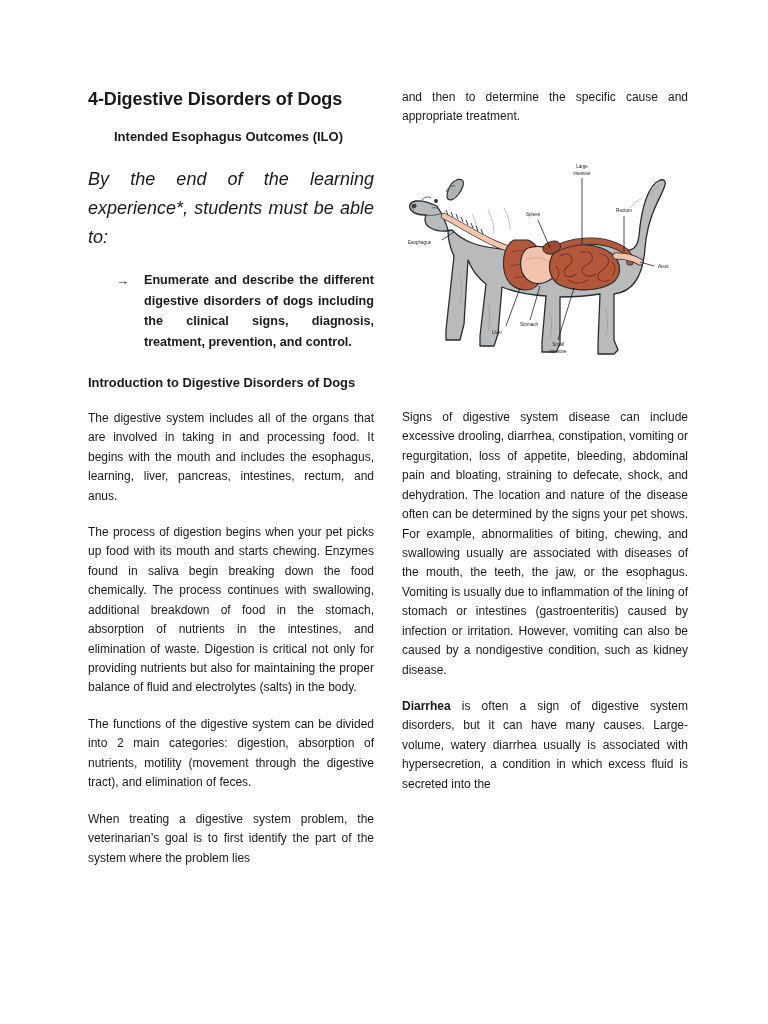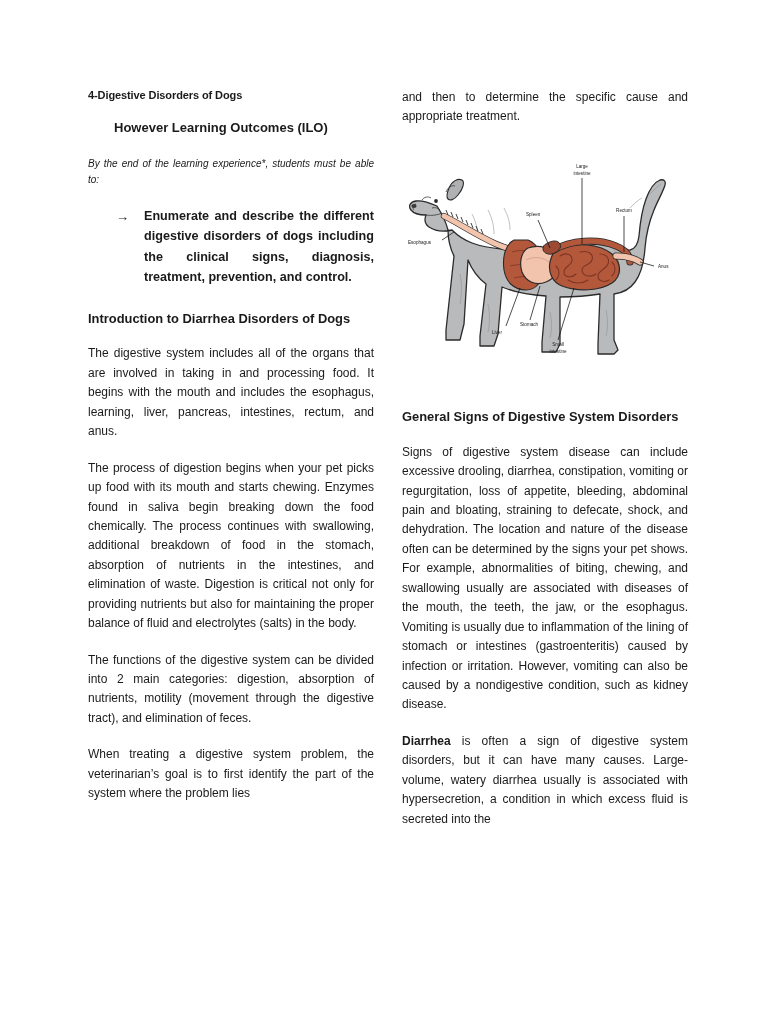--- a/index.html
+++ b/index.html
@@ -31,35 +31,35 @@
     display: flex;
     gap: 28px;
   }
   .col {
     width: 286px;
     display: block;
   }
   .col-right { width: 286px; }
 
   h1.doc-title {
-    font-size: 11px;
+    font-size: 18px;
     font-weight: bold;
     margin: 0 0 16px 0;
     line-height: 1.32;
     letter-spacing: -0.1px;
   }
   .ilo-title {
     font-size: 13px;
     font-weight: bold;
     margin: 0 0 20px 0;
     padding-left: 26px;
     line-height: 1.32;
   }
   .ilo-intro {
-    font-size: 10px;
+    font-size: 18px;
     font-style: italic;
     text-align: justify;
     margin: 0 0 18px 0;
     line-height: 1.62;
   }
   .outcome-row {
     display: flex;
     margin: 0 0 22px 0;
     padding-left: 28px;
   }
@@ -111,30 +111,30 @@
 </head>
 <body>
 
 <div class="page">
   <div class="columns">
 
     <div class="col col-left">
 
       <h1 class="doc-title">4-Digestive Disorders of Dogs</h1>
 
-      <div class="ilo-title">However Learning Outcomes (ILO)</div>
+      <div class="ilo-title">Intended Esophagus Outcomes (ILO)</div>
 
       <p class="ilo-intro">By the end of the learning experience*, students must be able to:</p>
 
       <div class="outcome-row">
         <span class="outcome-arrow">→</span>
         <span class="outcome-text">Enumerate and describe the different digestive disorders of dogs including the clinical signs, diagnosis, treatment, prevention, and control.</span>
       </div>
 
-      <h2 class="section-head">Introduction to Diarrhea Disorders of Dogs</h2>
+      <h2 class="section-head">Introduction to Digestive Disorders of Dogs</h2>
 
       <p class="body-par">The digestive system includes all of the organs that are involved in taking in and processing food. It begins with the mouth and includes the esophagus, learning, liver, pancreas, intestines, rectum, and anus.</p>
       <p class="body-par">The process of digestion begins when your pet picks up food with its mouth and starts chewing. Enzymes found in saliva begin breaking down the food chemically. The process continues with swallowing, additional breakdown of food in the stomach, absorption of nutrients in the intestines, and elimination of waste. Digestion is critical not only for providing nutrients but also for maintaining the proper balance of fluid and electrolytes (salts) in the body.</p>
       <p class="body-par">The functions of the digestive system can be divided into 2 main categories: digestion, absorption of nutrients, motility (movement through the digestive tract), and elimination of feces.</p>
       <p class="body-par">When treating a digestive system problem, the veterinarian’s goal is to first identify the part of the system where the problem lies</p>
 
     </div>
 
     <div class="col col-right">
 
@@ -270,21 +270,20 @@
           <text class="fig-label" x="180" y="31" text-anchor="middle">intestine</text>
           <text class="fig-label" x="222" y="68" text-anchor="middle">Rectum</text>
           <text class="fig-label" x="256" y="124">Anus</text>
           <text class="fig-label" x="90" y="190">Liver</text>
           <text class="fig-label" x="118" y="182">Stomach</text>
           <text class="fig-label" x="156" y="202" text-anchor="middle">Small</text>
           <text class="fig-label" x="156" y="209" text-anchor="middle">intestine</text>
         </svg>
       </div>
 
-      <h2 class="section-head">General Signs of Digestive System Disorders</h2>
 
       <p class="body-par">Signs of digestive system disease can include excessive drooling, diarrhea, constipation, vomiting or regurgitation, loss of appetite, bleeding, abdominal pain and bloating, straining to defecate, shock, and dehydration. The location and nature of the disease often can be determined by the signs your pet shows. For example, abnormalities of biting, chewing, and swallowing usually are associated with diseases of the mouth, the teeth, the jaw, or the esophagus. Vomiting is usually due to inflammation of the lining of stomach or intestines (gastroenteritis) caused by infection or irritation. However, vomiting can also be caused by a nondigestive condition, such as kidney disease.</p>
 
       <p class="body-par"><span class="lead-bold">Diarrhea</span><span> is often a sign of digestive system disorders, but it can have many causes. Large-volume, watery diarrhea usually is associated with hypersecretion, a condition in which excess fluid is secreted into the</span></p>
 
     </div>
   </div>
 </div>
 
 </body></html>

